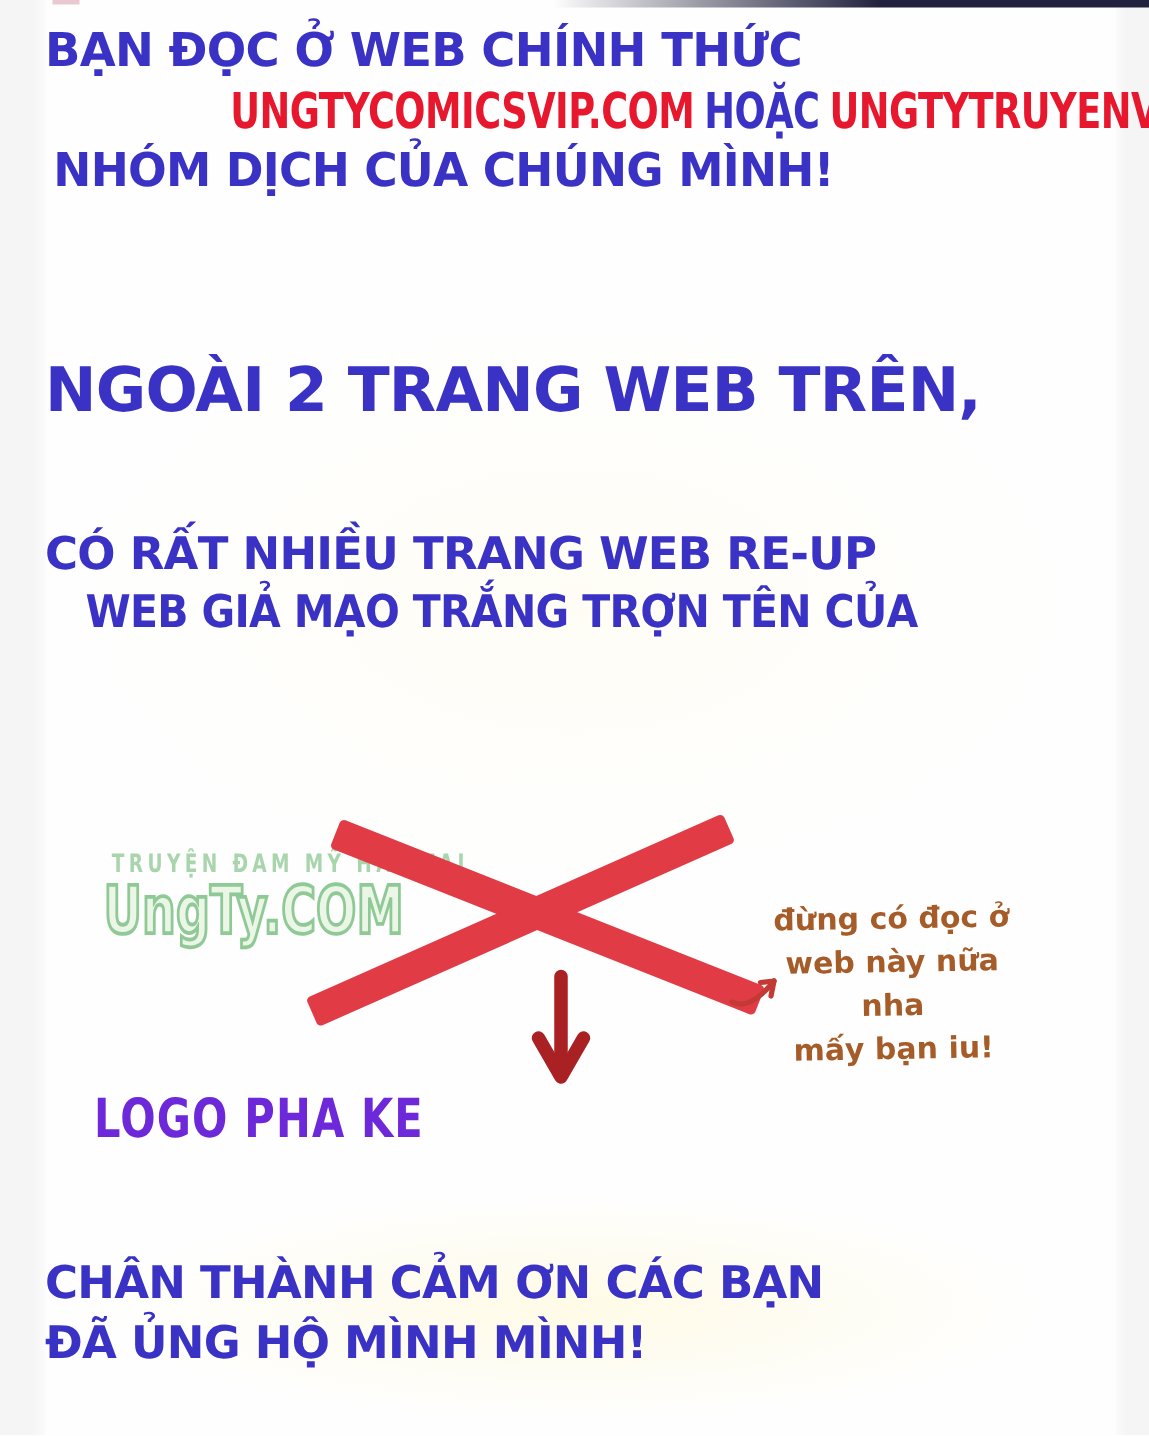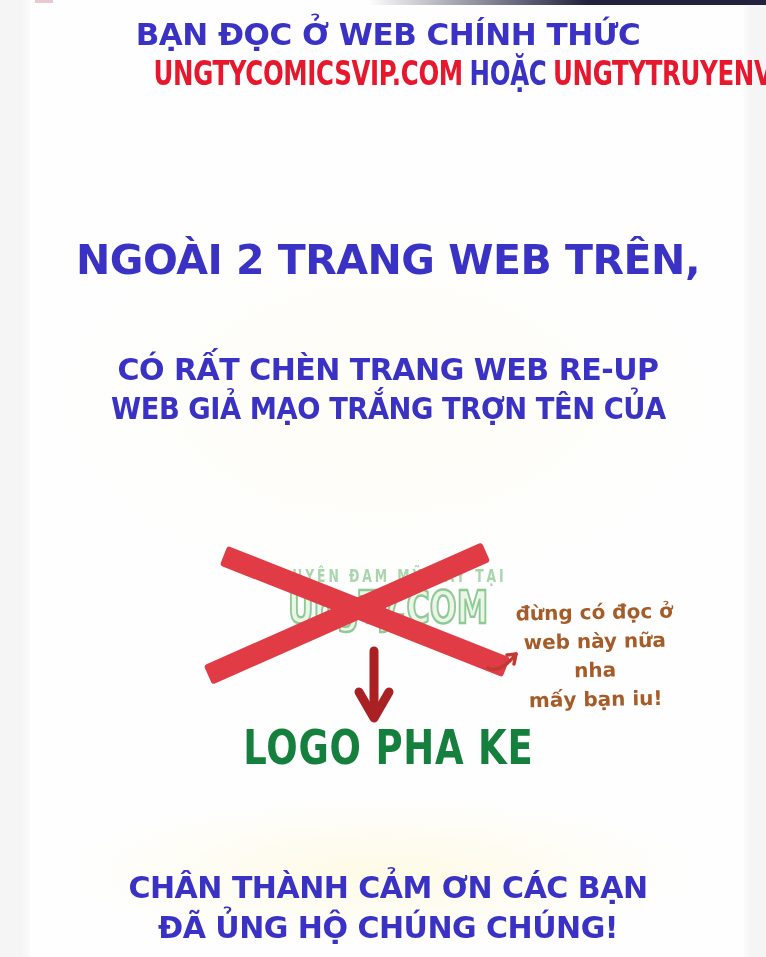--- a/index.html
+++ b/index.html
@@ -19,21 +19,21 @@
   .strip-right{position:absolute;right:0;top:0;width:22px;height:957px;
     background:linear-gradient(to left,#f5f5f6 70%,#fbfbfc);}
   .top-navy{position:absolute;top:0;left:368px;width:398px;height:5px;
     background:linear-gradient(to right,rgba(34,34,62,0),#22223e 55%);}
   .top-pink{position:absolute;top:0;left:35px;width:18px;height:3px;background:#e9c9cf;}
   .glow-mid{position:absolute;left:43px;top:210px;width:680px;height:380px;
     background:radial-gradient(ellipse at center,rgba(255,252,238,0.55),rgba(255,252,238,0) 70%);}
   .glow-foot{position:absolute;left:73px;top:797px;width:620px;height:150px;
     background:radial-gradient(ellipse at center,rgba(255,250,225,0.8),rgba(255,250,225,0) 72%);}
 
-  .blk{position:absolute;left:30px;width:716px;text-align:center;}
+  .blk{position:absolute;left:30px;width:716px;text-align:left;}
   .line{display:block;}
   .fit{display:inline-block;white-space:nowrap;transform-origin:50% 50%;}
 
   .header{top:14px;line-height:40px;font-size:31px;letter-spacing:-0.5px;}
   .header .urls{font-size:33px;}
   .blue{color:#3932c5;}
   .red{color:#e7182d;}
   .sp{margin:0 9px;}
 
   .notice{top:240px;line-height:40px;font-size:41px;color:#3932c5;letter-spacing:-0.5px;}
@@ -50,48 +50,49 @@
   .xbar{position:absolute;height:21px;background:#e13c45;border-radius:3px;}
   .xbar1{width:304px;left:213px;top:601px;transform:rotate(21.6deg);}
   .xbar2{width:304px;left:195px;top:603px;transform:rotate(-23.9deg);}
 
   .note{position:absolute;left:500px;top:598px;width:190px;text-align:center;
     line-height:29px;font-size:20px;color:#a55c28;transform:rotate(-1deg);}
 
   .arrow-down{position:absolute;left:352px;top:646px;}
   .arrow-curve{position:absolute;left:486px;top:642px;}
 
-  .phake{top:722px;font-size:48px;line-height:50px;color:#15803d;letter-spacing:1px;}
+  .phake{top:722px;font-size:36px;line-height:50px;color:#6d28d9;letter-spacing:1px;}
 
-  .footer{top:868px;line-height:40px;font-size:30px;color:#3932c5;letter-spacing:-0.5px;}
+  .footer{top:836px;line-height:40px;font-size:30px;color:#3932c5;letter-spacing:-0.5px;}
 </style>
 </head>
 <body>
 
 <div class="page">
   <div class="strip-left"></div>
   <div class="strip-right"></div>
   <div class="top-navy"></div>
   <div class="top-pink"></div>
   <div class="glow-mid"></div>
   <div class="glow-foot"></div>
 
   <div class="blk header">
     <div class="line"><span class="fit blue">BẠN ĐỌC Ở WEB CHÍNH THỨC</span></div>
     <div class="line urls">
       <span class="fit" style="transform: scaleX(0.74244);"><span class="red">UNGTYCOMICSVIP.COM</span><span class="blue sp">HOẶC</span><span class="red">UNGTYTRUYENVIP.COM</span></span>
     </div>
+    <div class="line"><span class="fit blue" style="transform: scaleX(0.979284);">NHÓM DỊCH CỦA CHÚNG MÌNH!</span></div>
   </div>
 
   <div class="blk notice">
     <div class="line"><span class="fit">NGOÀI 2 TRANG WEB TRÊN,</span></div>
   </div>
 
   <div class="blk warning">
-    <div class="line"><span class="fit">CÓ RẤT CHÈN TRANG WEB RE-UP</span></div>
+    <div class="line"><span class="fit">CÓ RẤT NHIỀU TRANG WEB RE-UP</span></div>
     <div class="line"><span class="fit" style="transform: scaleX(0.91133);">WEB GIẢ MẠO TRẮNG TRỢN TÊN CỦA</span></div>
   </div>
 
   <div class="blk tagline">
     <span class="fit" style="transform: scaleX(0.727829);">TRUYỆN ĐAM MỸ HAY TẠI</span>
   </div>
   <div class="blk biglogo">
     <span class="fit" style="transform: scaleX(0.719424);">UngTy.COM</span>
   </div>
 
@@ -115,15 +116,15 @@
     <path d="M22,5 L22,66" fill="none" stroke="#a92123" stroke-width="9" stroke-linecap="round"></path>
     <path d="M7,46 L22,72 L37,46" fill="none" stroke="#a92123" stroke-width="9" stroke-linecap="round" stroke-linejoin="round"></path>
   </svg>
 
   <div class="blk phake">
     <span class="fit" style="transform: scaleX(0.770764);">LOGO PHA KE</span>
   </div>
 
   <div class="blk footer">
     <div class="line"><span class="fit">CHÂN THÀNH CẢM ƠN CÁC BẠN</span></div>
-    <div class="line"><span class="fit">ĐÃ ỦNG HỘ CHÚNG CHÚNG!</span></div>
+    <div class="line"><span class="fit">ĐÃ ỦNG HỘ MÌNH MÌNH!</span></div>
   </div>
 </div>
 
 </body></html>

